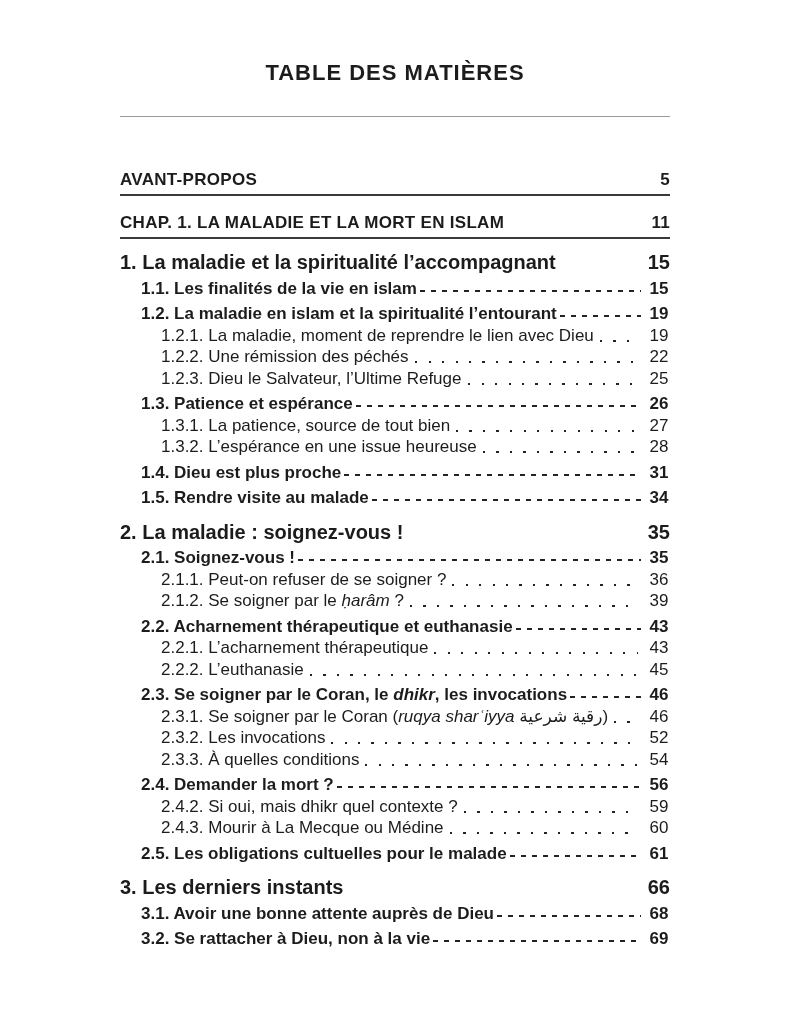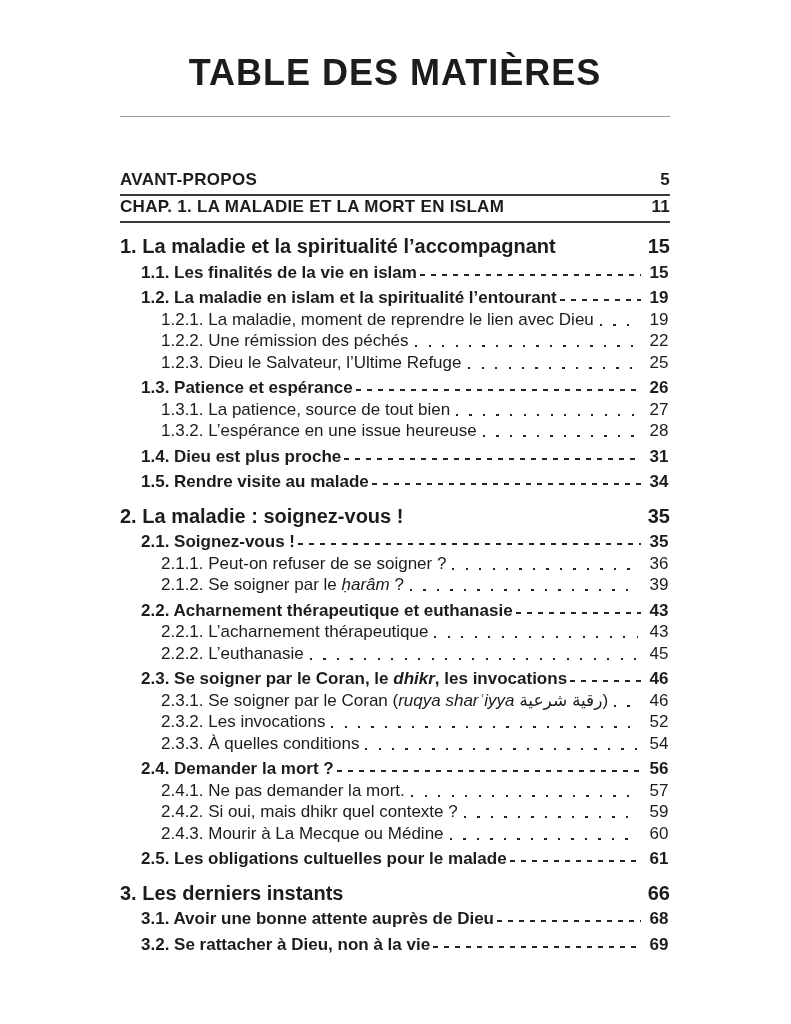--- a/index.html
+++ b/index.html
@@ -15,21 +15,21 @@
     color: #1c1c1c;
   }
   .page {
     box-sizing: border-box;
     width: 791px;
     height: 1024px;
     padding: 56px 121px 0 120px;
   }
   .doc-title {
     margin: 0;
-    font-size: 36px;
+    font-size: 22px;
     line-height: 34px;
     font-weight: 700;
     text-align: center;
     letter-spacing: 1px;
   }
   .title-divider {
     height: 1px;
     background: #9a9a9a;
     margin-top: 26px;
   }
@@ -38,21 +38,21 @@
     display: flex;
     justify-content: space-between;
     align-items: baseline;
     font-size: 17px;
     line-height: 21px;
     font-weight: 700;
     letter-spacing: 0.3px;
     padding-bottom: 4px;
     border-bottom: 2px solid #3a3a3a;
   }
-  .toc-header + .toc-header { }
+  .toc-header + .toc-header { margin-top: 16px; }
   .toc-header .hdr-page { font-weight: 700; }
 
   .toc-list { margin-top: 0; }
   .toc-row {
     display: flex;
     font-size: 17px;
     line-height: 21.5px;
   }
   .toc-row.level-1 {
     font-weight: 700;
@@ -227,25 +227,20 @@
         <span class="toc-label"><span>2.3.3. À quelles conditions</span></span>
         <span class="toc-leader dot"></span>
         <span class="toc-page">54</span>
       </div>
       <div class="toc-row level-2">
         <span class="toc-label"><span>2.4. Demander la mort ?</span></span>
         <span class="toc-leader dash"></span>
         <span class="toc-page">56</span>
       </div>
       <div class="toc-row level-3">
-        <span class="toc-label"><span>2.4.1. Ne pas demander la mort.</span></span>
-        <span class="toc-leader dot"></span>
-        <span class="toc-page">57</span>
-      </div>
-      <div class="toc-row level-3">
         <span class="toc-label"><span>2.4.2. Si oui, mais dhikr quel contexte ?</span></span>
         <span class="toc-leader dot"></span>
         <span class="toc-page">59</span>
       </div>
       <div class="toc-row level-3">
         <span class="toc-label"><span>2.4.3. Mourir à La Mecque ou Médine</span></span>
         <span class="toc-leader dot"></span>
         <span class="toc-page">60</span>
       </div>
       <div class="toc-row level-2">

